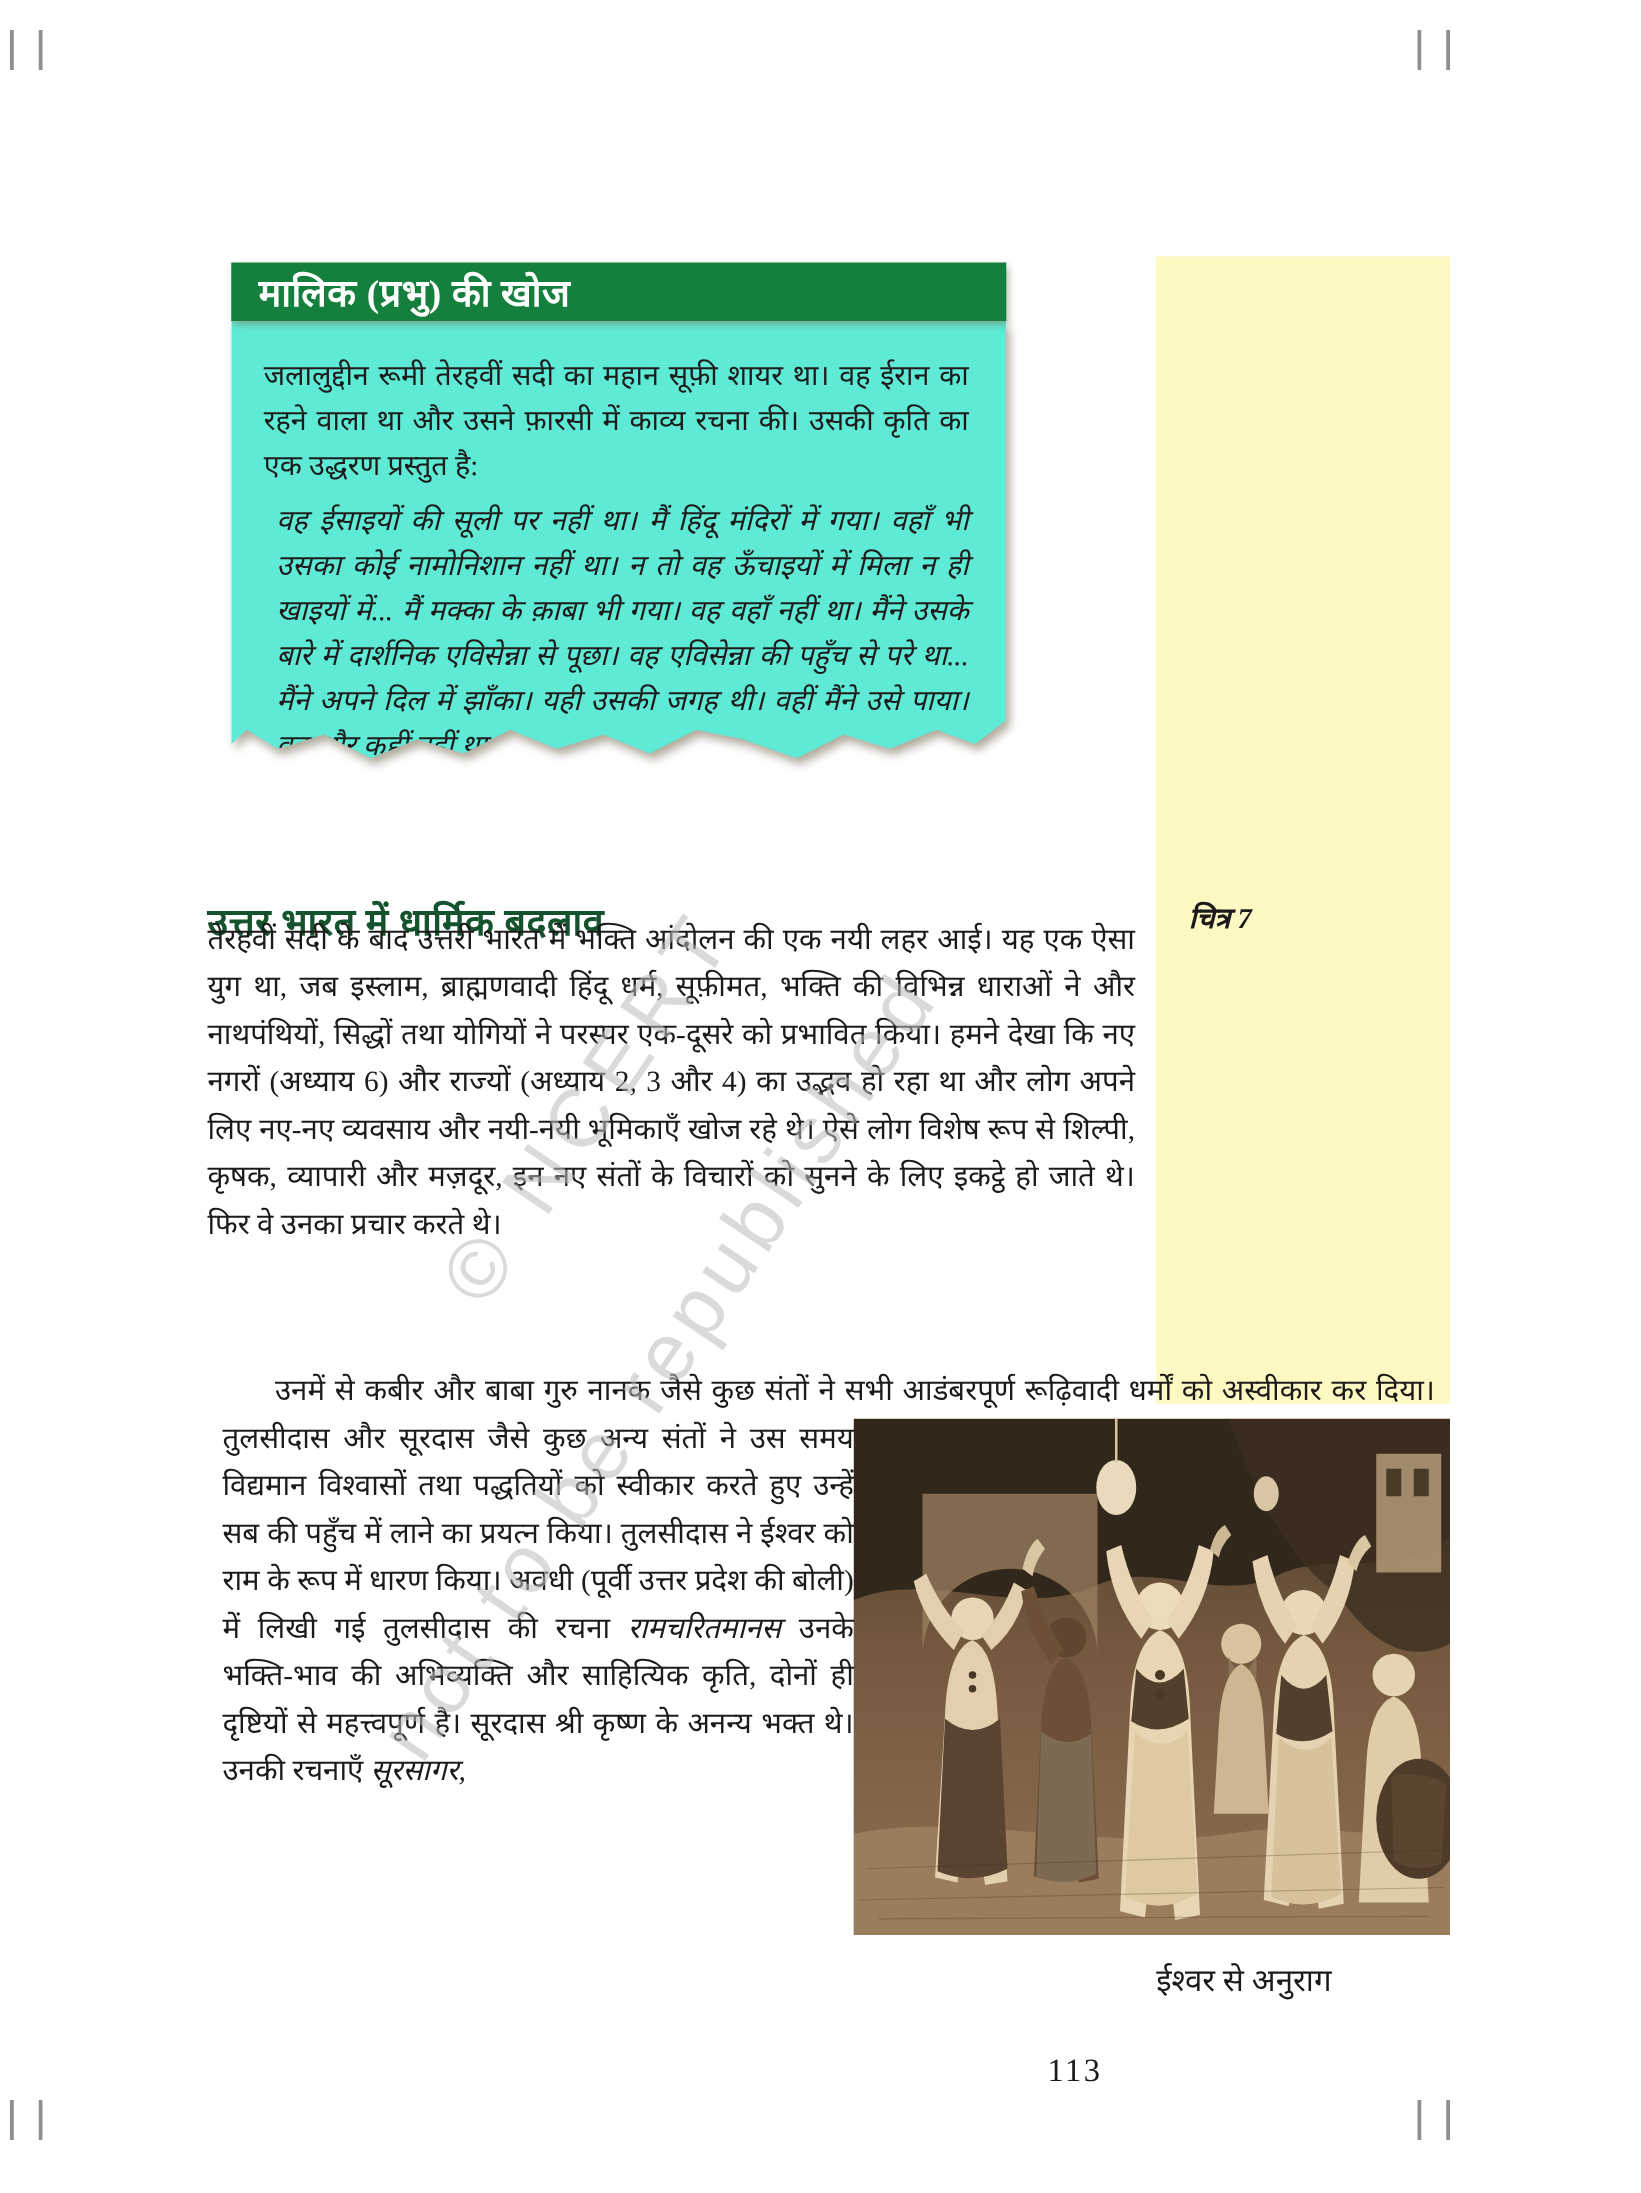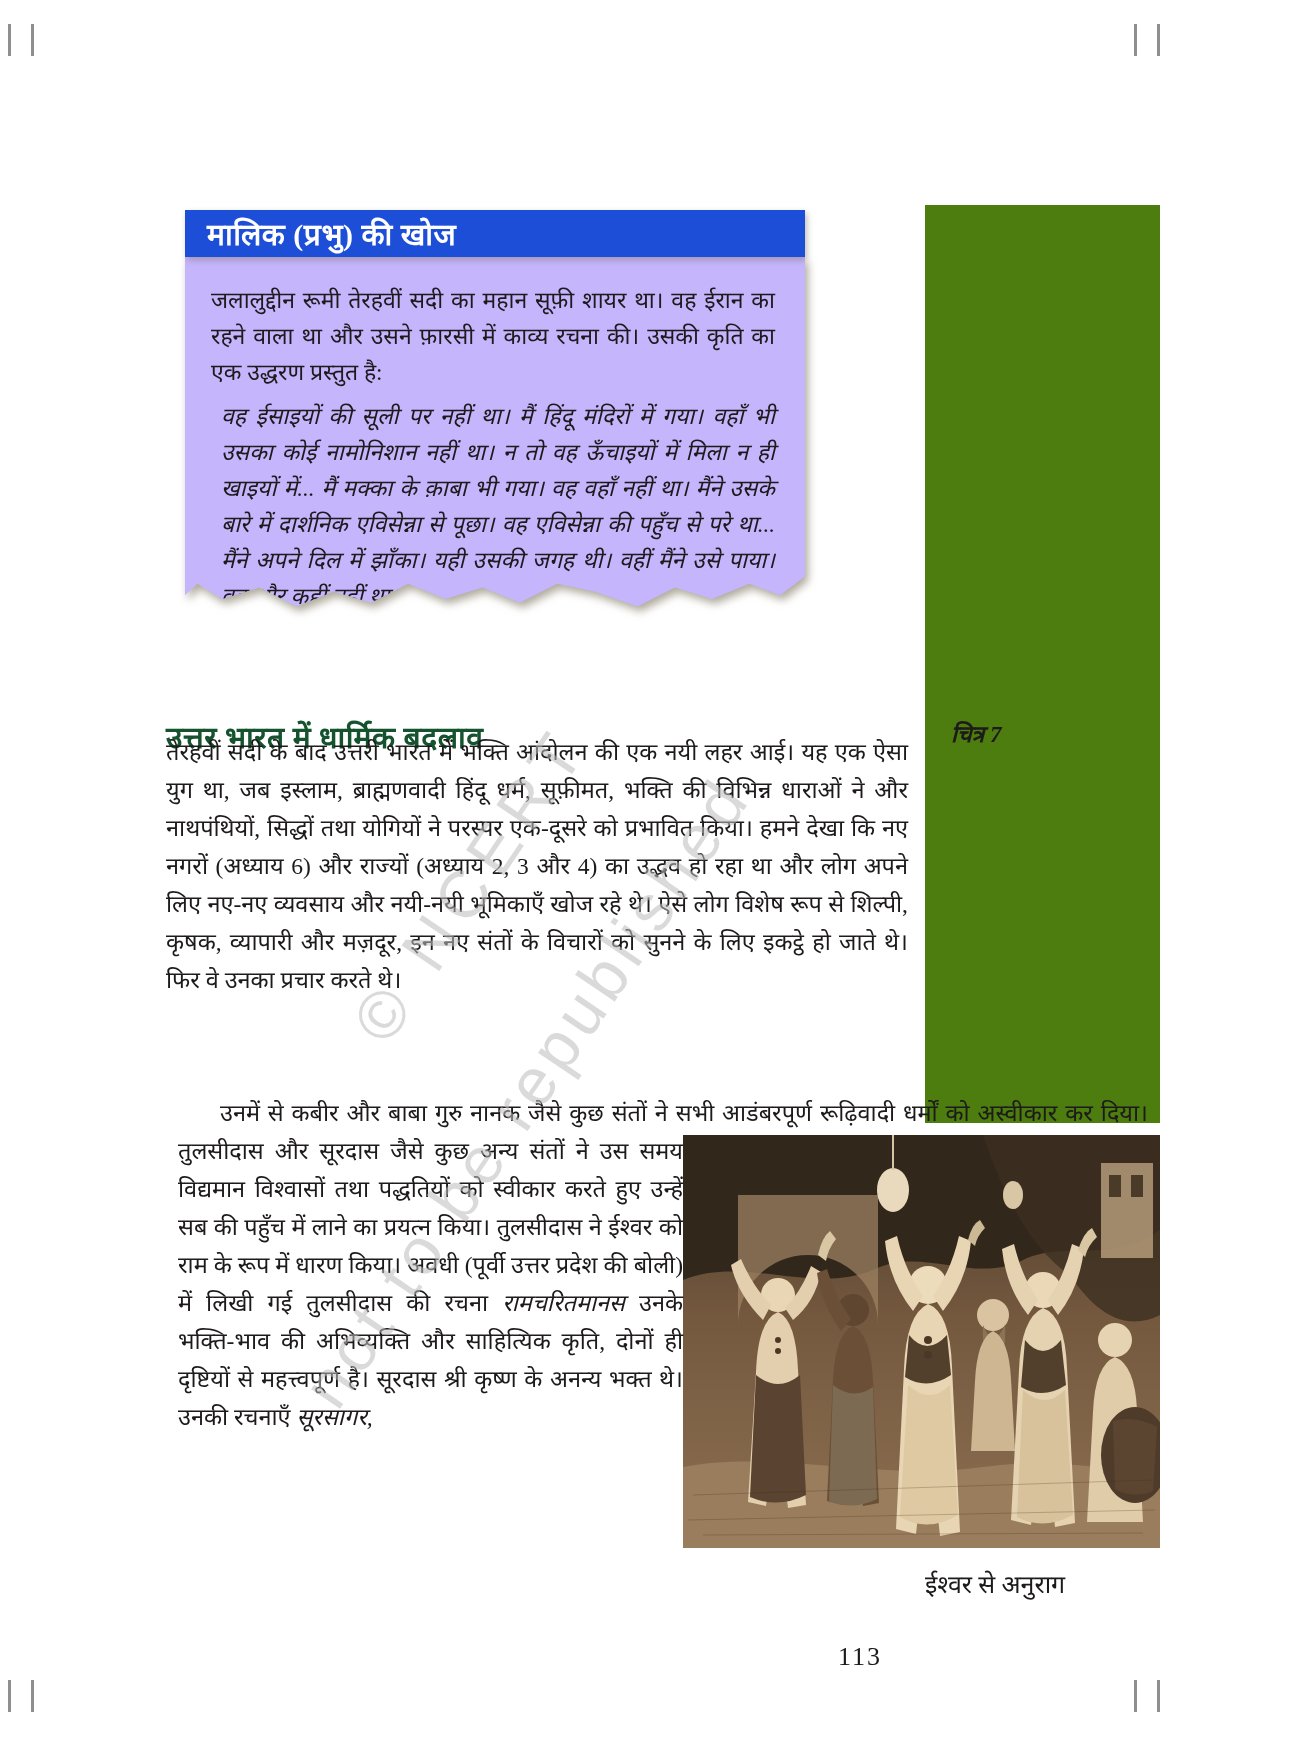--- a/index.html
+++ b/index.html
@@ -25,36 +25,36 @@
     position:absolute;z-index:5;pointer-events:none;
     font-family:"Liberation Sans", sans-serif;
     color:#bdbdbd;opacity:0.55;white-space:nowrap;
     transform-origin:left bottom;
   }
   .wm1{left:400px;top:980px;font-size:66px;letter-spacing:10px;transform:rotate(-56deg);}
   .wm2{left:350px;top:1345px;font-size:66px;letter-spacing:6px;transform:rotate(-56deg);}
   
   .red-bar{
     position:absolute;left:185px;top:210px;width:620px;height:47px;
-    background:#1d4ed8;
+    background:#15803d;
     display:flex;align-items:center;
     filter:drop-shadow(2px 3px 3px rgba(120,110,90,.45));
     z-index:2;
   }
   .red-bar .t{
     color:#ffffff;font-weight:bold;font-size:30px;padding-left:22px;letter-spacing:.5px;
   }
   
   .beige-wrap{
     position:absolute;left:185px;top:257px;width:620px;height:380px;z-index:1;
     filter:drop-shadow(3px 5px 4px rgba(110,100,75,.55));
   }
   .beige-box{
     width:100%;height:100%;
-    background:#c4b5fd;
+    background:#5eead4;
     clip-path:polygon(0% 0%,100% 0%,100% 84%,96% 89%,91% 86%,85% 90%,79% 87%,73% 92%,66% 88%,60% 86%,54% 91%,48% 87%,42% 90%,36% 86%,30% 91%,24% 88%,18% 92%,12% 87%,6% 90%,2% 86%,0% 89%);
     padding:26px 30px 0 26px;box-sizing:border-box;
   }
   .beige-box p{margin:0;font-size:23px;line-height:36px;text-align:justify;}
   .beige-box .quote{margin-top:8px;font-style:italic;padding-left:10px;}
   
   .sec-heading{
     position:absolute;left:166px;top:672px;
     color:#14532d;font-weight:bold;font-size:30px;letter-spacing:.5px;z-index:2;margin-top:44px;
   }
@@ -72,21 +72,21 @@
     shape-outside:inset(53px 0 0 20px);
   }
   .fig-frame{
     margin-top:53px;margin-left:20px;width:477px;height:413px;
     background:#6b543f;overflow:hidden;
   }
   .para2-zone p{margin:12px;text-indent:42px;}
   
   .pink-box{
     position:absolute;left:925px;top:205px;width:235px;height:918px;
-    background:#4d7c0f;z-index:1;
+    background:#fef9c3;z-index:1;
     box-sizing:border-box;padding:512px 18px 0 26px;
   }
   .fig-label{font-weight:bold;font-style:italic;font-size:23px;margin:0 0 6px 0;}
   .fig-caption{font-style:italic;font-size:21px;line-height:33px;margin:0;}
   
   .pageno{position:absolute;left:838px;top:1642px;font-size:26px;letter-spacing:2px;z-index:2;}
   .chapter{position:absolute;left:925px;top:1566px;font-size:25px;z-index:2;}
   .edition{
     position:absolute;left:0;top:1658px;width:1313px;text-align:center;
     font-family:"Liberation Sans", sans-serif;font-size:18px;color:#3a3a3a;z-index:2;

